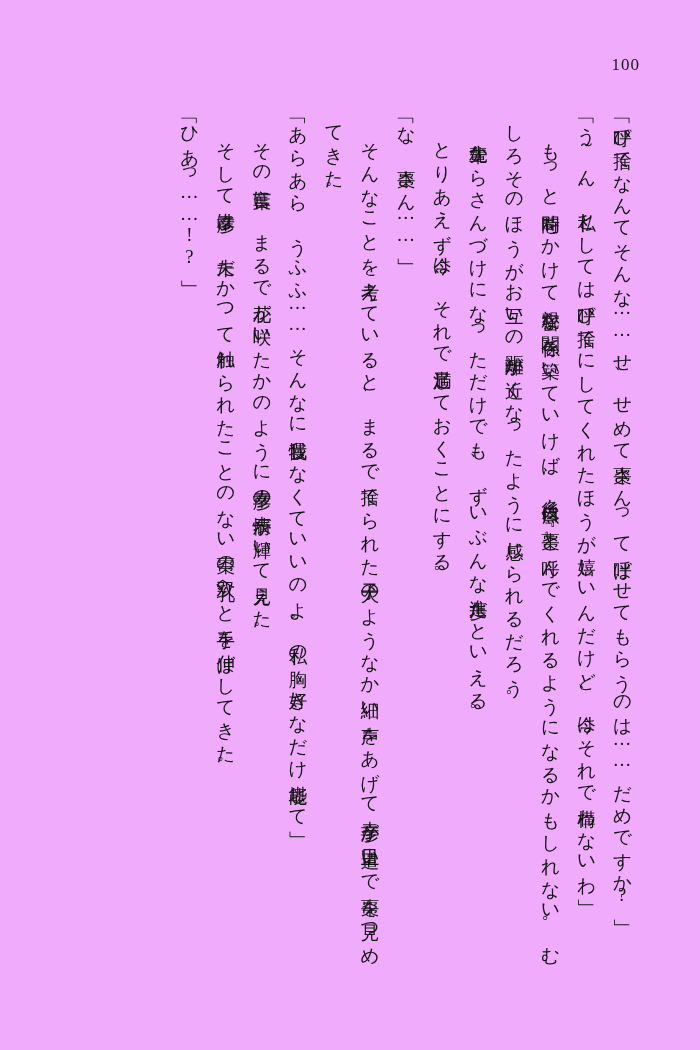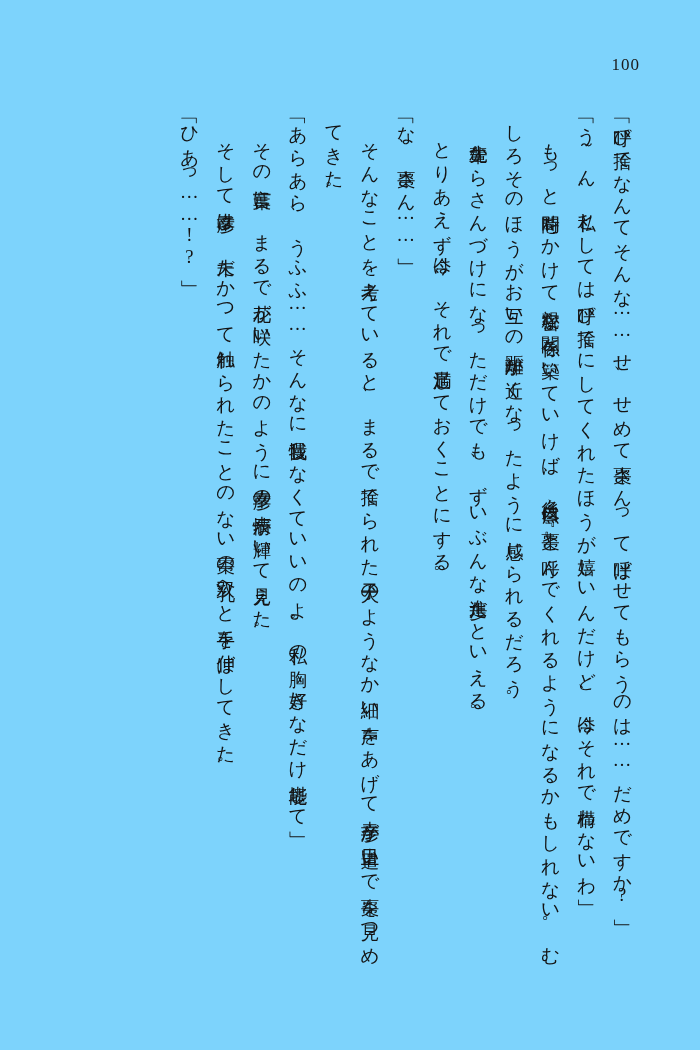--- a/index.html
+++ b/index.html
@@ -14,21 +14,21 @@
     color: #111111;
     overflow: hidden;
     position: relative;
   }
   .page {
     position: absolute;
     left: 0;
     top: 0;
     width: 700px;
     height: 1050px;
-    background: #7dd3fc;
+    background: #f0abfc;
   }
   .page-number {
     position: absolute;
     top: 55px;
     right: 60px;
     font-size: 17px;
     letter-spacing: 1px;
     color: #1a1a1a;
     font-family: "Liberation Serif", "DejaVu Serif", serif;
   }

